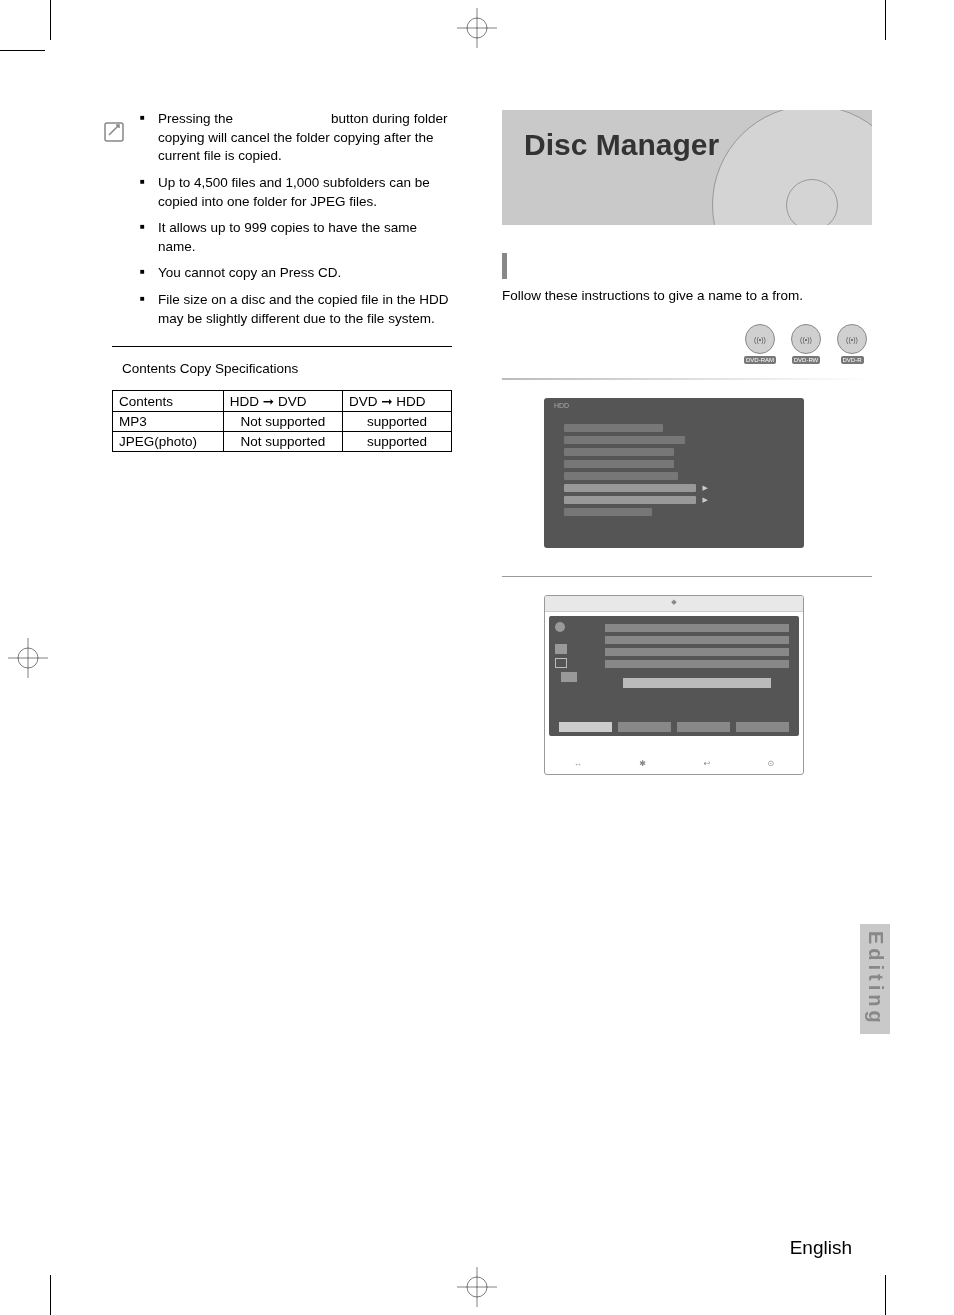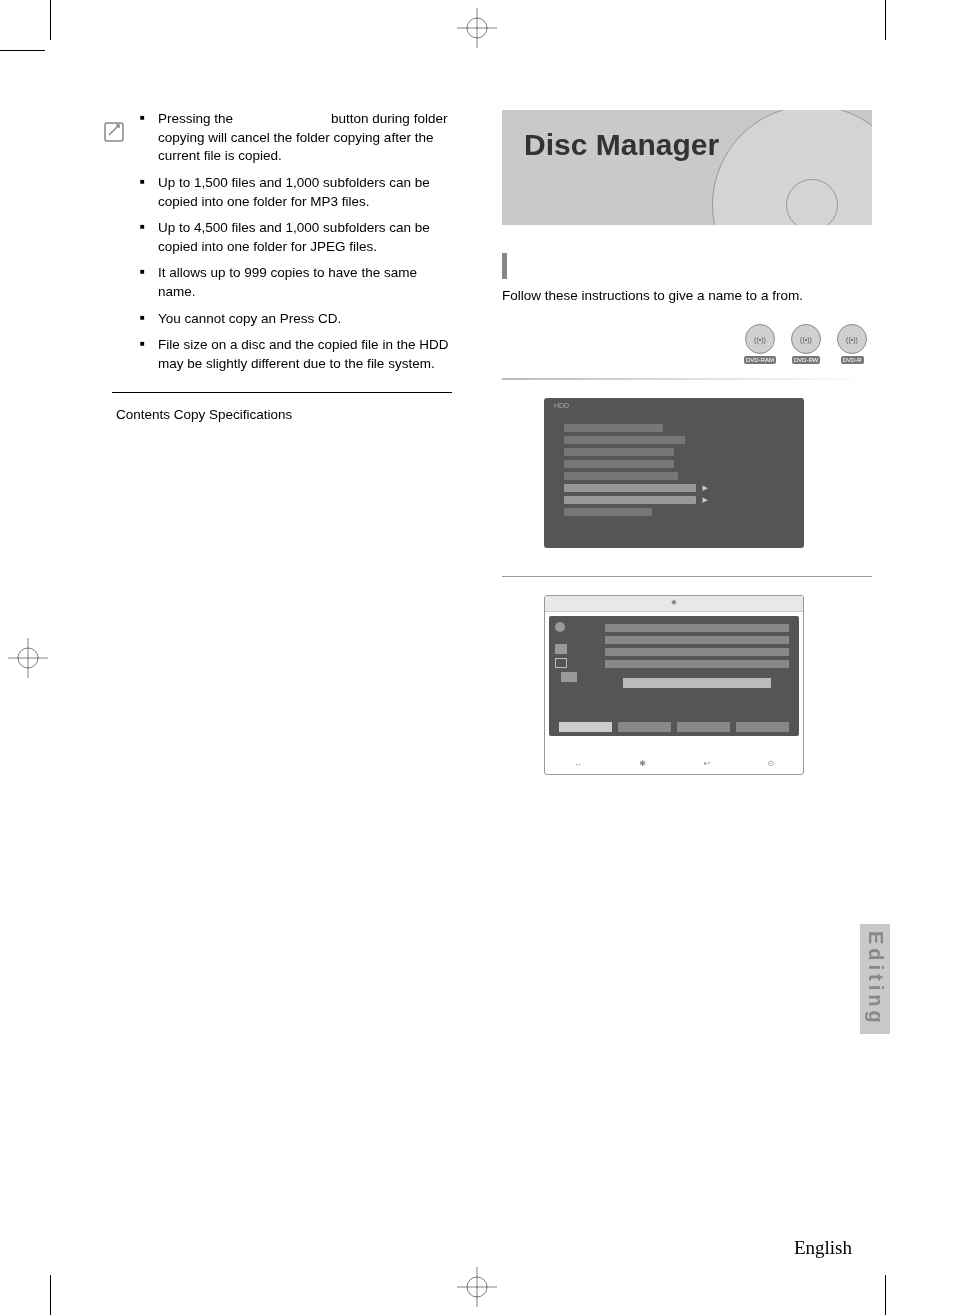--- a/index.html
+++ b/index.html
@@ -15,21 +15,21 @@
   .side-tab span { writing-mode: vertical-rl; font-size: 20px; font-weight: bold; color: #888; letter-spacing: 4px; }
   .content { position: absolute; left: 112px; top: 110px; width: 760px; }
   .left-col { float: left; width: 340px; }
   .right-col { float: right; width: 370px; }
   .note-icon { position: absolute; left: -10px; top: 10px; }
   .note-icon svg { width: 24px; height: 24px; }
   ul.notes { list-style: none; padding-left: 46px; font-size: 13.5px; line-height: 1.38; }
   ul.notes li { position: relative; margin-bottom: 8px; }
   ul.notes li::before { content: "■"; position: absolute; left: -18px; top: 2px; font-size: 8px; }
   .divider { border: none; border-top: 1px solid #000; margin: 18px 0 14px 0; }
-  .subhead { font-size: 13.5px; margin: 0 0 14px 4px; }
+  .subhead { font-size: 13.5px; margin: 0 0 14px 10px; }
   table.spec { width: 100%; border-collapse: collapse; font-size: 13.5px; }
   table.spec th, table.spec td { border: 1px solid #000; padding: 2px 6px; text-align: left; font-weight: normal; }
   table.spec td.center { text-align: center; }
   .banner { position: relative; width: 370px; height: 115px; background: #c9c9c9; margin-bottom: 28px; overflow: hidden; }
   .banner .title { position: absolute; left: 22px; top: 18px; font-size: 30px; font-weight: bold; color: #333; }
   .banner .disc { position: absolute; right: -40px; bottom: -80px; width: 200px; height: 200px; border: 1px solid #999; border-radius: 50%; background: #d4d4d4; }
   .banner .disc::after { content: ""; position: absolute; left: 50%; top: 50%; width: 50px; height: 50px; border: 1px solid #999; border-radius: 50%; transform: translate(-50%, -50%); }
   .section-head { display: flex; align-items: center; gap: 10px; margin-bottom: 8px; }
   .section-head .bar { width: 5px; height: 26px; background: #888; }
   .section-head .t { font-size: 20px; font-weight: bold; color: #888; visibility: hidden; }
@@ -56,21 +56,21 @@
   .ui-mock2 .sidebar .ic { width: 12px; height: 10px; background: #999; margin-bottom: 4px; }
   .ui-mock2 .sidebar .ic.round { border-radius: 50%; width: 10px; height: 10px; }
   .ui-mock2 .main { position: absolute; left: 56px; right: 10px; top: 8px; }
   .ui-mock2 .main .r { height: 8px; background: #888; margin-bottom: 4px; }
   .ui-mock2 .main .r.sel { background: #bbb; height: 10px; }
   .ui-mock2 .foot { position: absolute; bottom: 4px; left: 10px; right: 10px; display: flex; gap: 6px; }
   .ui-mock2 .foot .btn { flex: 1; height: 10px; background: #888; }
   .ui-mock2 .foot .btn:first-child { background: #ccc; }
   .ui-mock2 .icons-row { position: absolute; bottom: 6px; left: 0; right: 0; display: flex; justify-content: space-around; font-size: 8px; color: #888; }
   .step2-divider { border: none; border-top: 1px solid #999; margin: 26px 0 18px 0; width: 100%; }
-  .footer { position: absolute; right: 102px; bottom: 56px; font-size: 19px; font-family: Liberation Serif, serif; }
+  .footer { position: absolute; right: 102px; bottom: 56px; font-size: 19px; }
   .bold { font-weight: bold; color: #888; }
   .bold2 { font-weight: bold; }
   .invis { visibility: hidden; }
   .blank-slot { display: inline-block; width: 54px; }
 </style>
 </head>
 <body>
 
 <div class="page">
 
@@ -103,28 +103,46 @@
 
     <div class="left-col">
       <div class="note-icon">
         <svg viewBox="0 0 24 24">
             <rect x="3" y="3" width="18" height="18" rx="2" fill="none" stroke="#888" stroke-width="1.5"></rect>
             <path d="M7 15 L17 5 M14 5 H17 V8" fill="none" stroke="#888" stroke-width="1.5"></path>
           </svg>
       </div>
       <ul class="notes">
         <li><span>Pressing the </span><span class="bold invis">STOP</span><span class="blank-slot"></span><span> button during folder copying will cancel the folder copying after the current file is copied.</span></li>
-        <li><span>Up to 1,500 files and 1,000 subfolders can be copied into one folder for MP3 files.</span></li>
         <li><span>Up to 4,500 files and 1,000 subfolders can be copied into one folder for JPEG files.</span></li>
         <li><span>It allows up to 999 copies to have the same name.</span></li>
         <li><span>You cannot copy an Press CD.</span></li>
         <li><span>File size on a disc and the copied file in the HDD may be slightly different due to the file system.</span></li>
       </ul>
       <hr class="divider">
       <div class="subhead">Contents Copy Specifications</div>
+      <table class="spec">
+        <tbody>
+            <tr>
+          <th>Contents</th>
+          <th class="center">HDD ➞ DVD</th>
+          <th class="center">DVD ➞ HDD</th>
+        </tr>
+        <tr>
+          <td>MP3</td>
+          <td class="center">Not supported</td>
+          <td class="center">supported</td>
+        </tr>
+        <tr>
+          <td>JPEG(photo)</td>
+          <td class="center">Not supported</td>
+          <td class="center">supported</td>
+        </tr>
+      </tbody>
+        </table>
     </div>
 
     <div class="right-col">
       <div class="banner">
         <div class="title">Disc Manager</div>
         <div class="disc"></div>
       </div>
 
       <div class="section-head">
         <div class="bar"></div>

